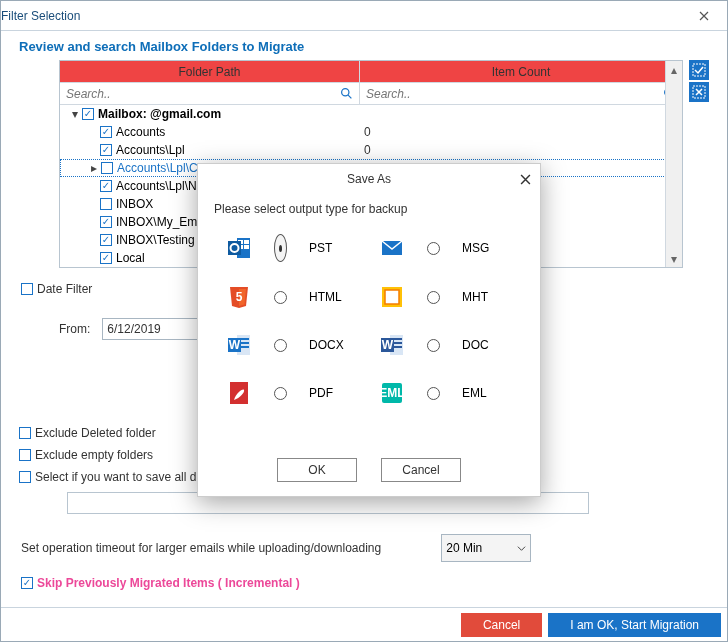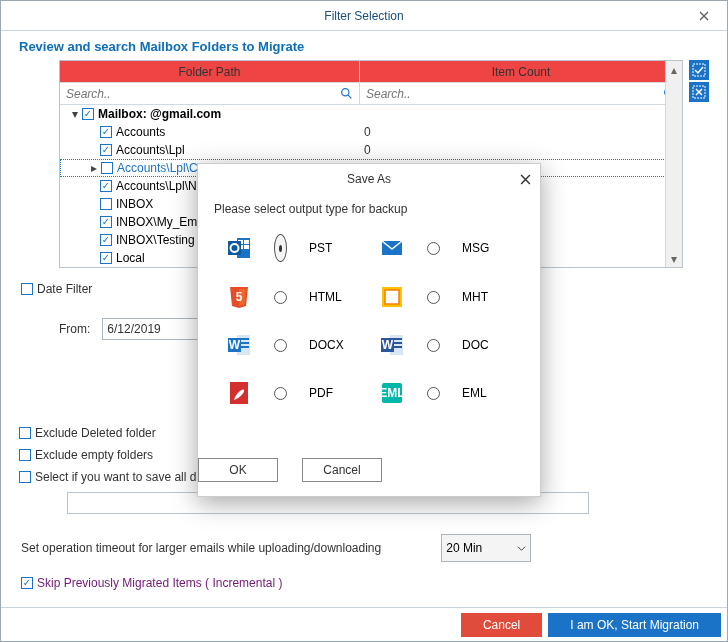--- a/index.html
+++ b/index.html
@@ -1,17 +1,17 @@
 <!DOCTYPE html>
 <html><head>
 <meta charset="utf-8">
 <style>
 *{box-sizing:border-box;margin:0;padding:0;font-family:"Segoe UI",Tahoma,sans-serif;font-size:12px}
 body{width:728px;height:642px;border:1px solid #9aa9b6;background:#fff;position:relative;overflow:hidden}
-.titlebar{height:30px;border-bottom:1px solid #c9d4de;display:flex;align-items:center;justify-content:center;position:relative;color:#1a4d7a}
+.titlebar{height:30px;border-bottom:1px solid #c9d4de;display:flex;align-items:center;justify-content:flex-start;position:relative;color:#1a4d7a}
 .title-close{position:absolute;right:0;top:0;width:46px;height:30px;display:flex;align-items:center;justify-content:center;color:#555}
 .heading{color:#0e6eb8;font-weight:600;padding:8px 18px 6px;font-size:13px}
 .content{padding:0 18px}
 .grid-wrap{position:relative}
 .grid{border:1px solid #b8c5d0;height:208px;position:relative;margin-left:40px;margin-right:26px}
 .grid-header{display:flex;height:22px;border-bottom:1px solid #d0d8e0;background:#ef4444}
 .gh-col1{flex:0 0 300px;border-right:1px solid #d0d8e0;display:flex;align-items:center;justify-content:center;color:#333}
 .gh-col2{flex:1;display:flex;align-items:center;justify-content:center;color:#333}
 .grid-search{display:flex;height:22px;border-bottom:1px solid #d0d8e0}
 .gs-cell{display:flex;align-items:center;padding:0 6px;position:relative}
@@ -36,37 +36,37 @@
 .datefilter{display:flex;align-items:center;margin:14px 0 0 2px}
 .label{color:#333}
 .datefield{display:flex;align-items:center;margin-left:40px;margin-top:22px}
 .dateinput{display:flex;align-items:center;border:1px solid #a8b6c2;height:22px;width:160px;margin-left:12px;padding:0 4px;justify-content:space-between;color:#333}
 .opts{margin-top:86px}
 .opt{display:flex;align-items:center;margin:8px 0}
 .bigfield{margin:6px 0 0 48px;width:522px;height:22px;border:1px solid #b8c5d0}
 .timeout{display:flex;align-items:center;margin:20px 0 0 2px;gap:60px}
 .sel{display:flex;align-items:center;justify-content:space-between;border:1px solid #a8b6c2;height:22px;width:90px;padding:13px 4px;background:#f4f4f4}
 .skip{display:flex;align-items:center;margin:14px 0 0 2px}
-.skip .label{color:#701a75;font-weight:400}
+.skip .label{color:#ec4899;font-weight:700}
 .skip .cb{border-color:#1a73c7;color:#1a73c7}
 .footer{position:absolute;bottom:0;left:0;right:0;height:34px;border-top:1px solid #c9d4de;display:flex;justify-content:flex-end;align-items:center;gap:6px;padding-right:6px}
 .btn{height:24px;display:flex;align-items:center;justify-content:center;color:#fff;padding:0 22px;cursor:pointer;font-size:12px}
 .btn-cancel{background:#e14b3b}
 .btn-ok{background:#1a73c7}
 
 .dlg{position:absolute;left:196px;top:162px;width:344px;height:334px;background:#fff;box-shadow:0 6px 24px rgba(0,0,0,.35);border:1px solid #ccc}
 .dlg-title{height:30px;display:flex;align-items:center;justify-content:center;position:relative;color:#333;font-size:13px}
 .dlg-close{position:absolute;right:6px;top:6px;width:18px;height:18px;display:flex;align-items:center;justify-content:center;color:#333}
 .dlg-msg{padding:8px 16px 10px;color:#333}
 .opt-grid{display:grid;grid-template-columns:1fr 1fr;row-gap:22px;column-gap:20px;padding:8px 28px}
 .fmt{display:flex;align-items:center;gap:22px}
 .fmt .ic{width:26px;height:26px;display:flex;align-items:center;justify-content:center}
 .radio{width:13px;height:13px;border:1px solid #555;border-radius:50%;display:inline-flex;align-items:center;justify-content:center}
 .radio.sel::after{content:"";width:7px;height:7px;border-radius:50%;background:#333}
-.dlg-foot{position:absolute;bottom:14px;left:0;right:0;display:flex;gap:24px}
+.dlg-foot{position:absolute;bottom:14px;left:0;right:0;display:flex;justify-content:center;gap:24px}
 .dlg-btn{width:80px;height:24px;border:1px solid #888;display:flex;align-items:center;justify-content:center;background:#fff;color:#333;cursor:pointer}
 </style>
 </head>
 <body>
 
 <div class="titlebar">
   <span>Filter Selection</span>
   <div class="title-close">
     <svg width="10" height="10" viewBox="0 0 10 10">
         <path d="M1 1l8 8M9 1l-8 8" stroke="currentColor" stroke-width="1.2"></path>

